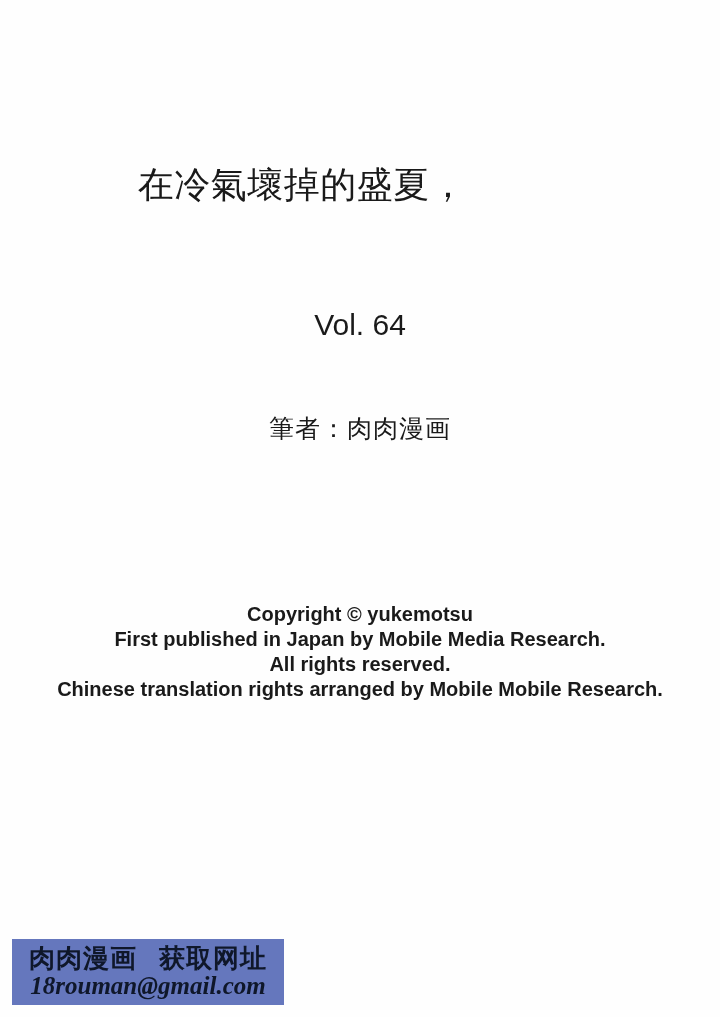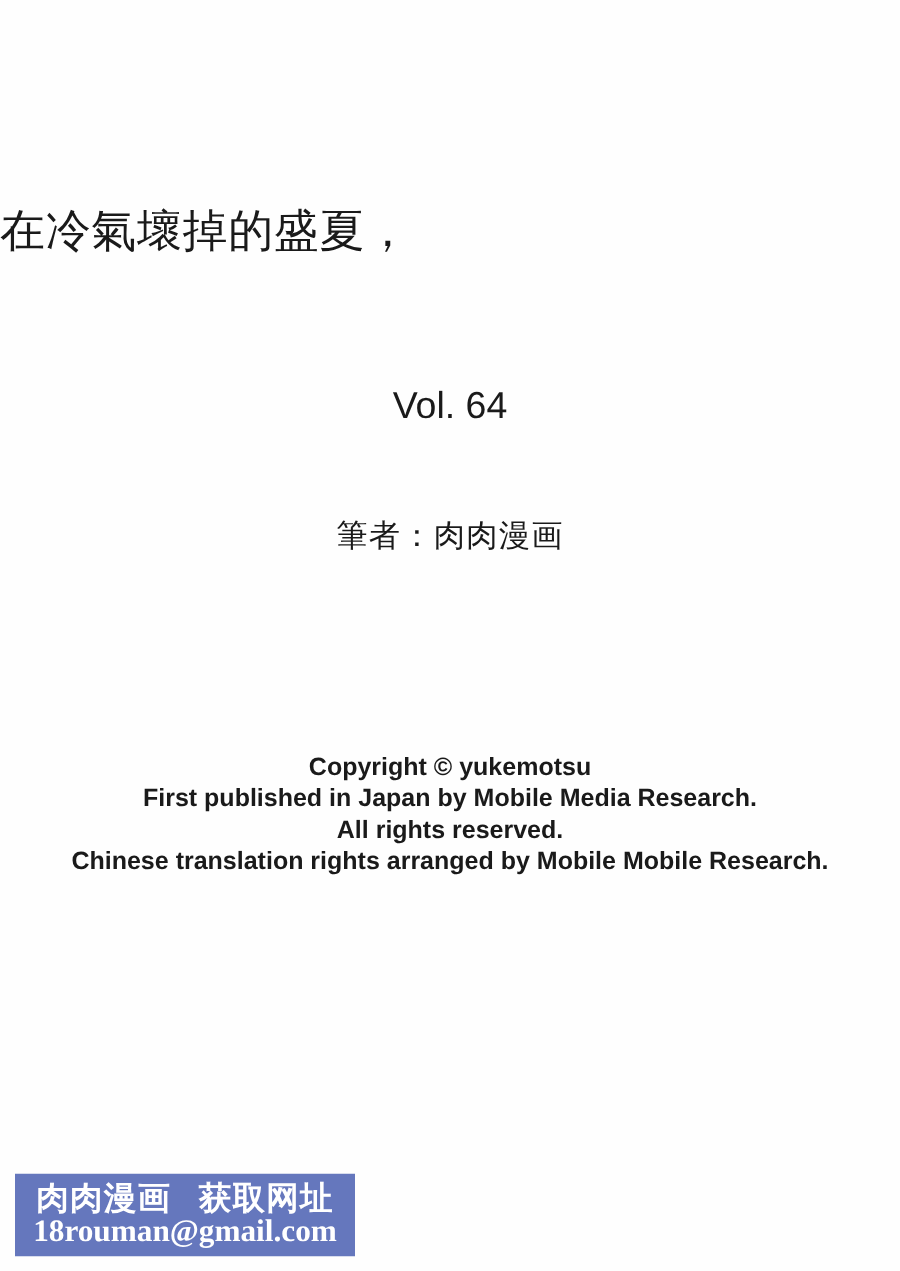--- a/index.html
+++ b/index.html
@@ -14,20 +14,21 @@
     background: #fefefe;
     overflow: hidden;
     font-family: "Liberation Sans", "DejaVu Sans", sans-serif;
     color: #1a1a1a;
   }
   .title-block {
     position: absolute;
     top: 160px;
     left: 0;
     width: 604px;
+    text-align: center;
     font-size: 36px;
     line-height: 50px;
     font-weight: 500;
     letter-spacing: 0.5px;
     white-space: nowrap;
   }
   .volume-label {
     position: absolute;
     top: 308px;
     left: 0;
@@ -56,21 +57,21 @@
     line-height: 25px;
     font-weight: 700;
   }
   .watermark-box {
     position: absolute;
     left: 12px;
     top: 939px;
     width: 272px;
     height: 66px;
     background: #6577bd;
-    color: #ffffff;
+    color: #0f172a;
     text-align: center;
     overflow: hidden;
   }
   .watermark-line1 {
     margin-top: 5px;
     font-size: 26px;
     line-height: 28px;
     font-weight: 700;
     letter-spacing: 1px;
     white-space: nowrap;
@@ -78,20 +79,21 @@
   .watermark-gap {
     display: inline-block;
     width: 22px;
   }
   .watermark-line2 {
     font-family: "Liberation Serif", "DejaVu Serif", serif;
     font-size: 25px;
     line-height: 28px;
     font-weight: 700;
     white-space: nowrap;
+    font-style: italic;
   }
 </style>
 </head>
 <body>
 
 <div class="page">
 
   <div class="title-block">
     <div>在冷氣壞掉的盛夏，</div>
   </div>

